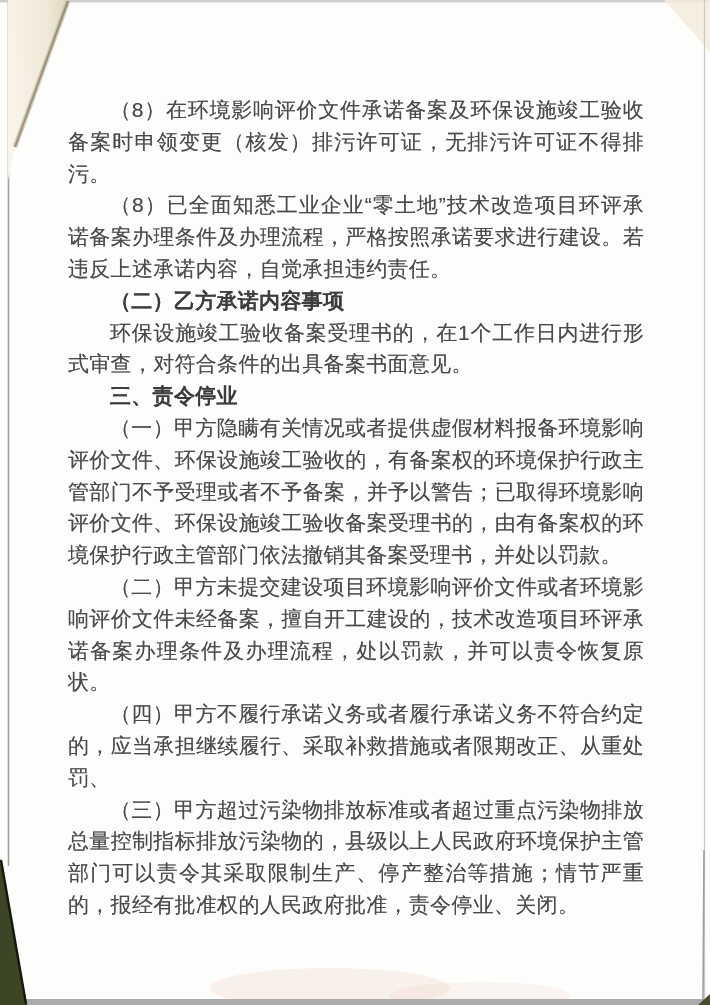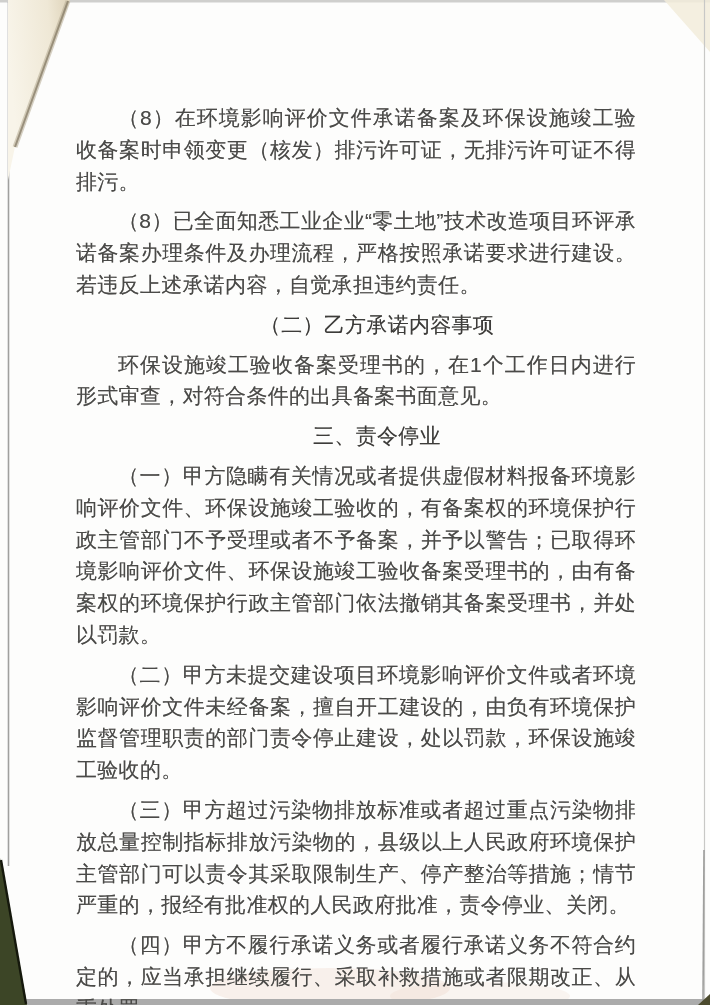--- a/index.html
+++ b/index.html
@@ -16,27 +16,27 @@
     position:absolute;
     left:68px;top:94px;width:576px;
     color:#4a4a48;
     font-size:21px;
     line-height:31.8px;
     letter-spacing:0.3px;
     text-align:justify;
     text-shadow:0 0 0.6px rgba(72,70,66,0.55);
   }
   .content p{
-    margin:8px;
+    margin:0;
     text-indent:2em;
   }
   .content p.heading{
-    font-weight:normal;
+    font-weight:bold;
     color:#3d3c3a;
-    text-align:center;
+    text-align:left;
   }
 </style>
 </head>
 <body>
 
 <div class="scan-page">
 
   <svg class="deco" viewBox="0 0 710 1005">
     <defs>
       <linearGradient id="curlGrad" x1="1" y1="0" x2="0" y2="0.25">
@@ -70,18 +70,18 @@
     <polygon points="698,1005 710,1005 710,994" fill="#4c4b2e"></polygon>
   </svg>
 
   <div class="content">
     <p>（8）在环境影响评价文件承诺备案及环保设施竣工验收备案时申领变更（核发）排污许可证，无排污许可证不得排污。</p>
     <p>（8）已全面知悉工业企业“零土地”技术改造项目环评承诺备案办理条件及办理流程，严格按照承诺要求进行建设。若违反上述承诺内容，自觉承担违约责任。</p>
     <p class="heading">（二）乙方承诺内容事项</p>
     <p>环保设施竣工验收备案受理书的，在1个工作日内进行形式审查，对符合条件的出具备案书面意见。</p>
     <p class="heading">三、责令停业</p>
     <p>（一）甲方隐瞒有关情况或者提供虚假材料报备环境影响评价文件、环保设施竣工验收的，有备案权的环境保护行政主管部门不予受理或者不予备案，并予以警告；已取得环境影响评价文件、环保设施竣工验收备案受理书的，由有备案权的环境保护行政主管部门依法撤销其备案受理书，并处以罚款。</p>
-    <p>（二）甲方未提交建设项目环境影响评价文件或者环境影响评价文件未经备案，擅自开工建设的，由负有环境保护监督管理职责的部门责令停止建设，处以罚款，环保设施竣工验收的。</p>
+    <p>（二）甲方未提交建设项目环境影响评价文件或者环境影响评价文件未经备案，擅自开工建设的，技术改造项目环评承诺备案办理条件及办理流程，处以罚款，并可以责令恢复原状。</p>
+    <p>（四）甲方不履行承诺义务或者履行承诺义务不符合约定的，应当承担继续履行、采取补救措施或者限期改正、从重处罚、</p>
     <p>（三）甲方超过污染物排放标准或者超过重点污染物排放总量控制指标排放污染物的，县级以上人民政府环境保护主管部门可以责令其采取限制生产、停产整治等措施；情节严重的，报经有批准权的人民政府批准，责令停业、关闭。</p>
-    <p>（四）甲方不履行承诺义务或者履行承诺义务不符合约定的，应当承担继续履行、采取补救措施或者限期改正、从重处罚、</p>
   </div>
 
 </div>
 
 </body></html>

